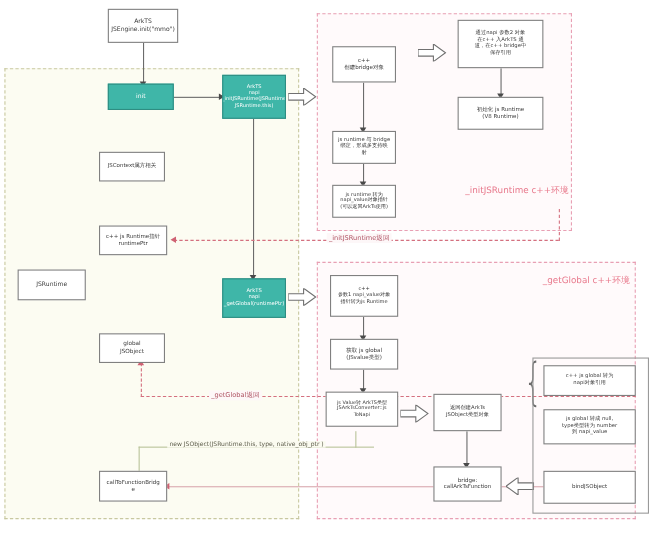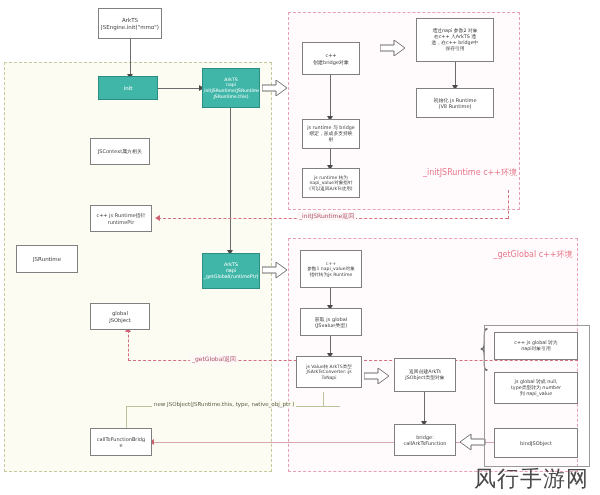--- a/index.html
+++ b/index.html
@@ -404,15 +404,14 @@
       <span>到 napi_value</span>
     </div>
   </div>
 
   <div class="box" style="left:494px; top:428px; width:84px; height:30px; font-size:5px;">
     <div>
       <span>bindJSObject</span>
     </div>
   </div>
 
-  <div id="watermark" style="left:474px; top:464px; font-size:22px;">风行手游网</div>
 
 </div>
 
 </body></html>

